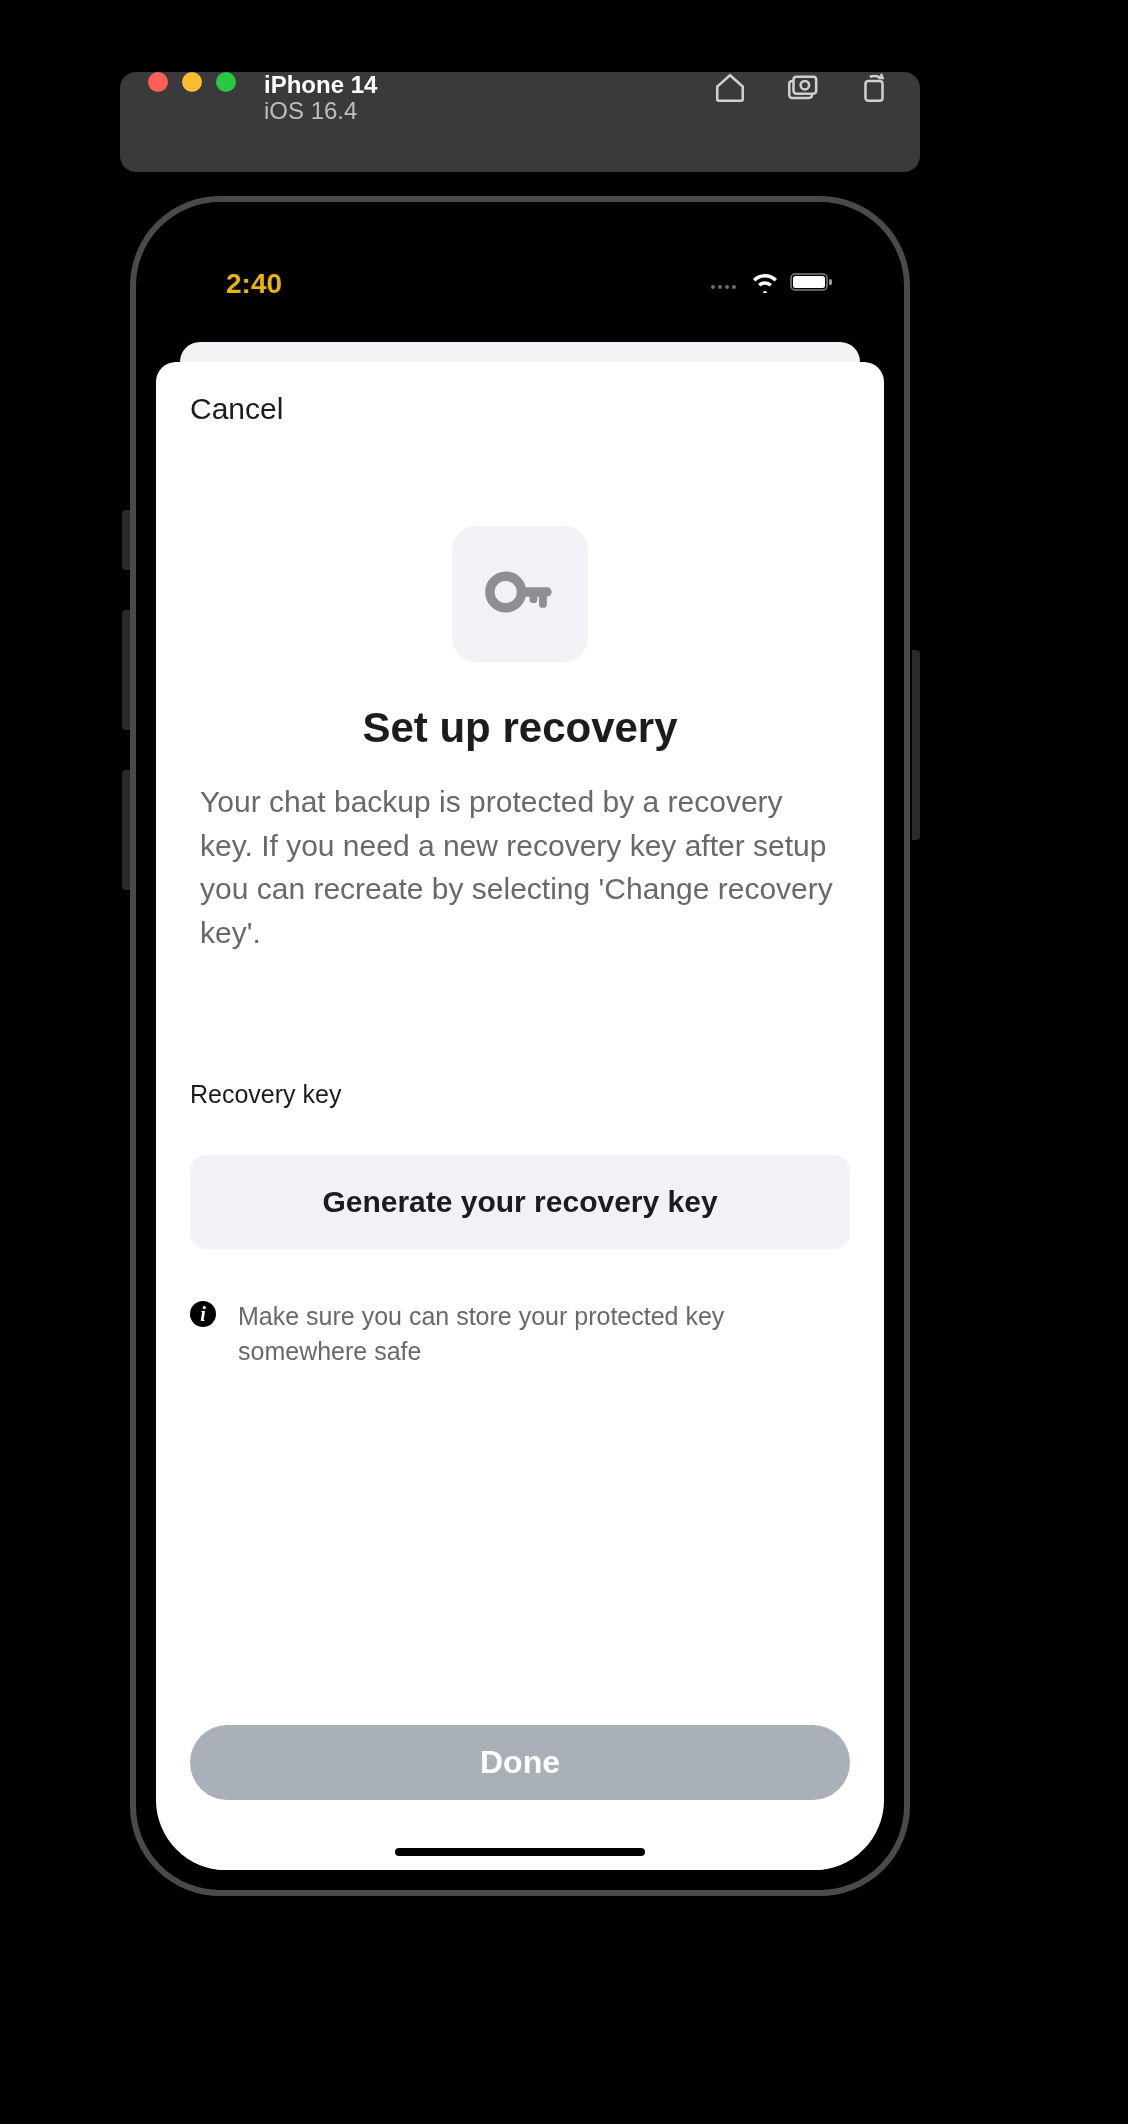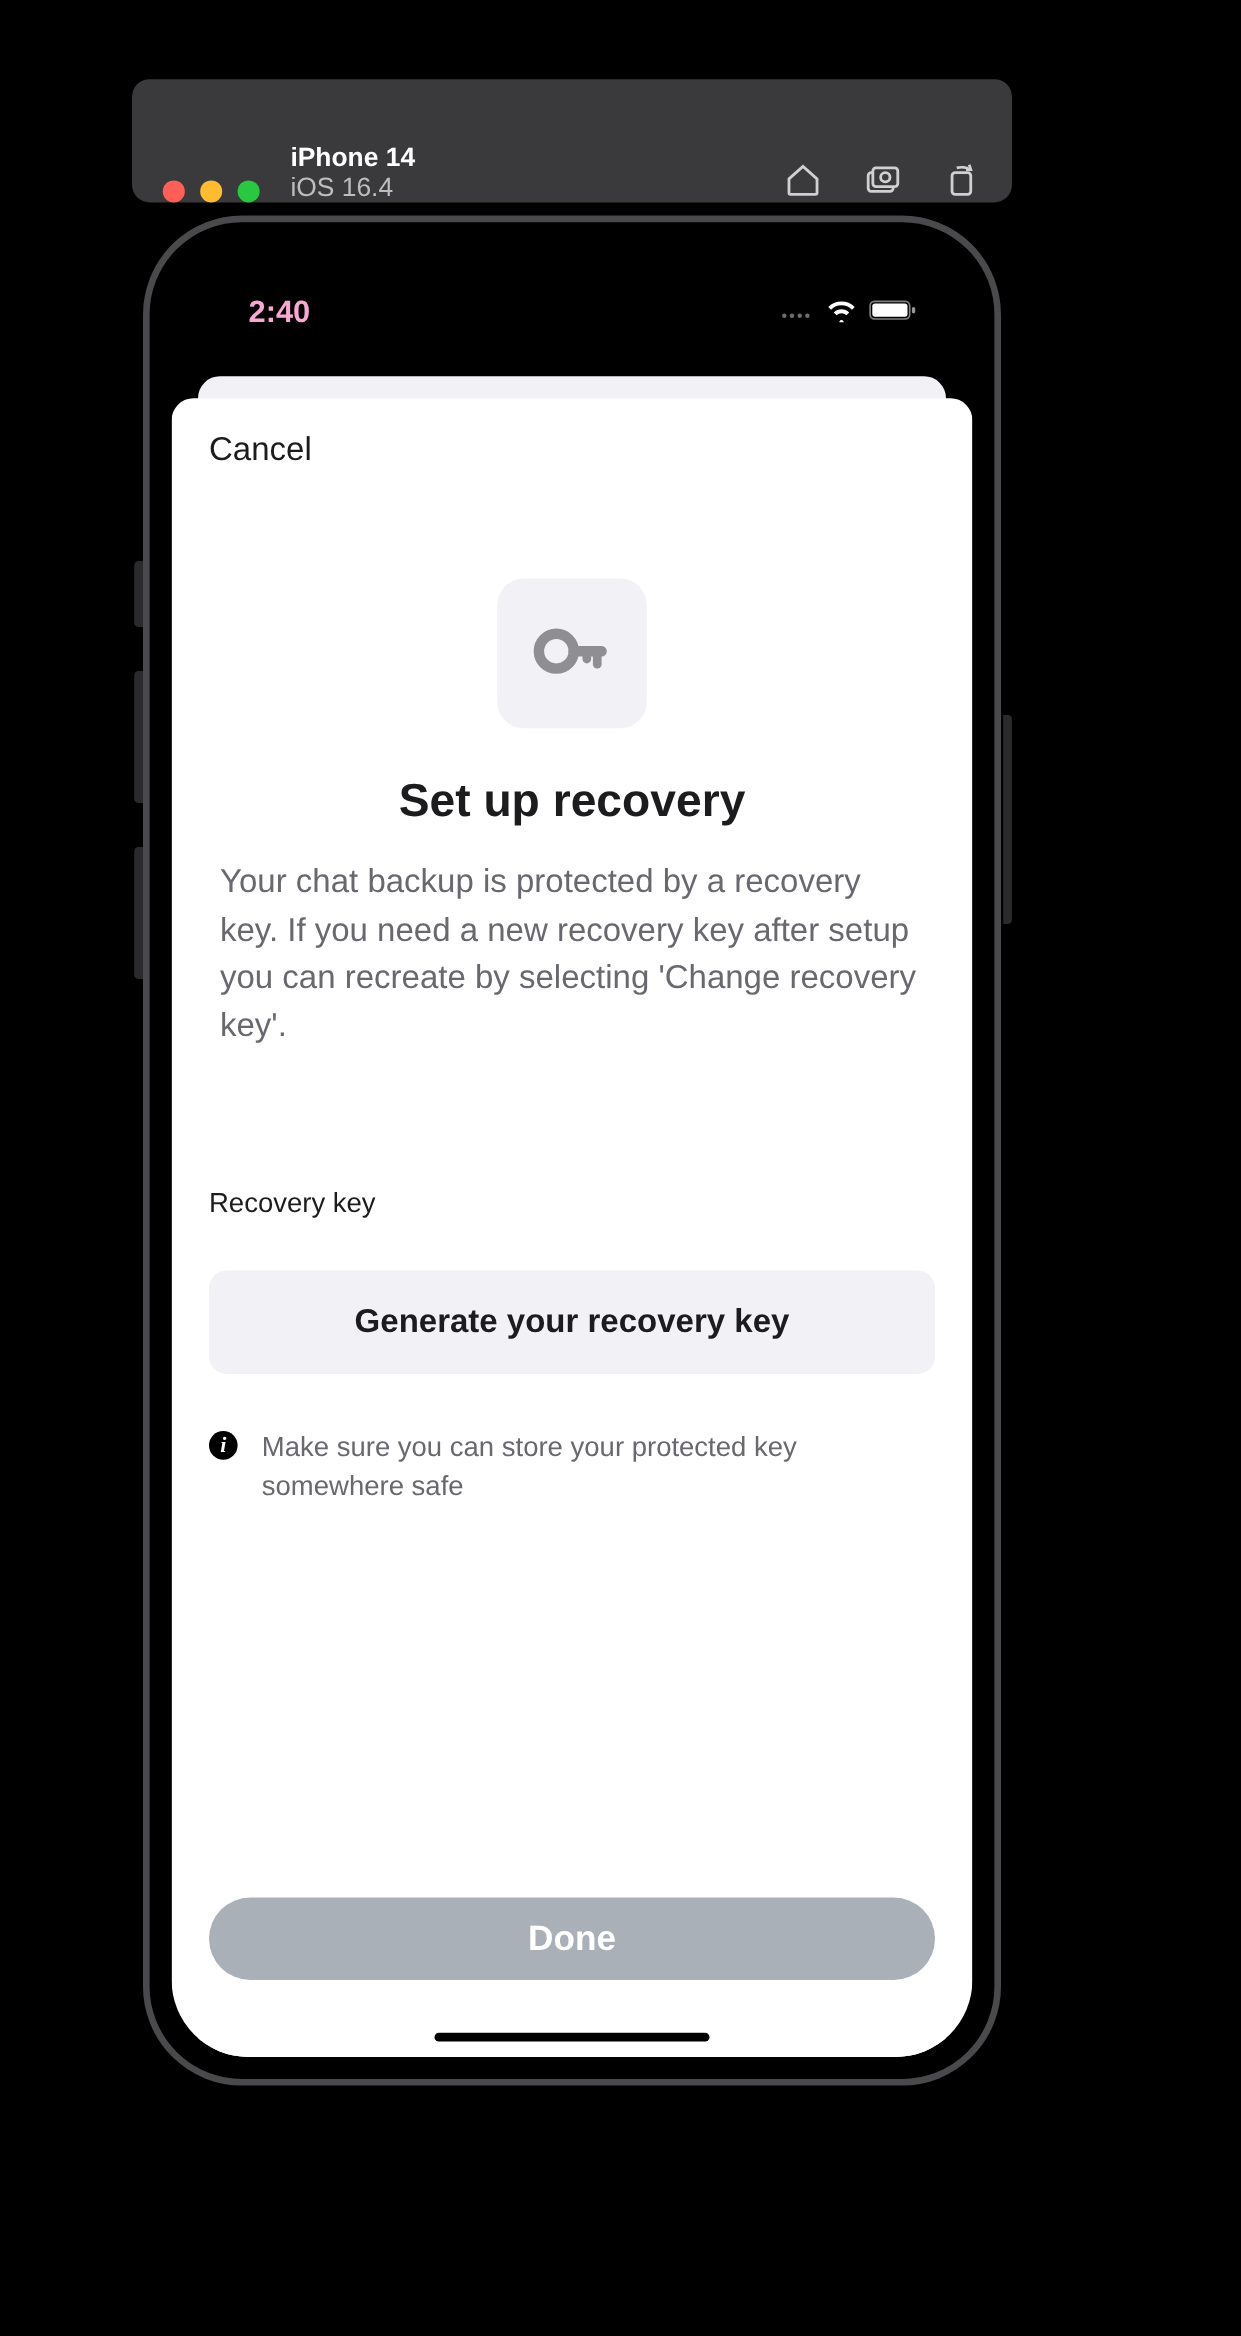--- a/index.html
+++ b/index.html
@@ -10,25 +10,25 @@
       height: 2124px;
       position: relative;
     }
 
     
     .sim-toolbar {
       position: absolute;
       top: 72px;
       left: 120px;
       width: 800px;
-      height: 112px;
+      height: 100px;
       background: #3a3a3c;
       border-radius: 16px;
       display: flex;
-      align-items: flex-end;
+      align-items: flex-start;
       padding: 0 28px;
     }
     .traffic-lights { display: flex; gap: 14px; margin-right: 28px; }
     .tl { width: 20px; height: 20px; border-radius: 50%; }
     .tl.red { background: #ff5f57; }
     .tl.yellow { background: #febc2e; }
     .tl.green { background: #28c840; }
     .sim-device-info { display: flex; flex-direction: column; color: #fff; }
     .sim-device-name { font-size: 24px; font-weight: 700; line-height: 1.1; }
     .sim-os { font-size: 24px; color: #bdbdbd; line-height: 1.1; }
@@ -76,21 +76,21 @@
 
     .status-bar {
       position: absolute;
       top: 0; left: 0; right: 0;
       height: 100px;
       display: flex;
       align-items: center;
       justify-content: space-between;
       padding: 24px 50px 0 70px;
       z-index: 50;
-      color: #f9a8d4;
+      color: #eab308;
       text-align: center;
     }
     .sb-time { font-size: 28px; font-weight: 700; }
     .sb-right { display: flex; align-items: center; gap: 10px; }
 
     
     .bg-sheet {
       position: absolute;
       top: 120px; left: 24px; right: 24px;
       bottom: 0;

